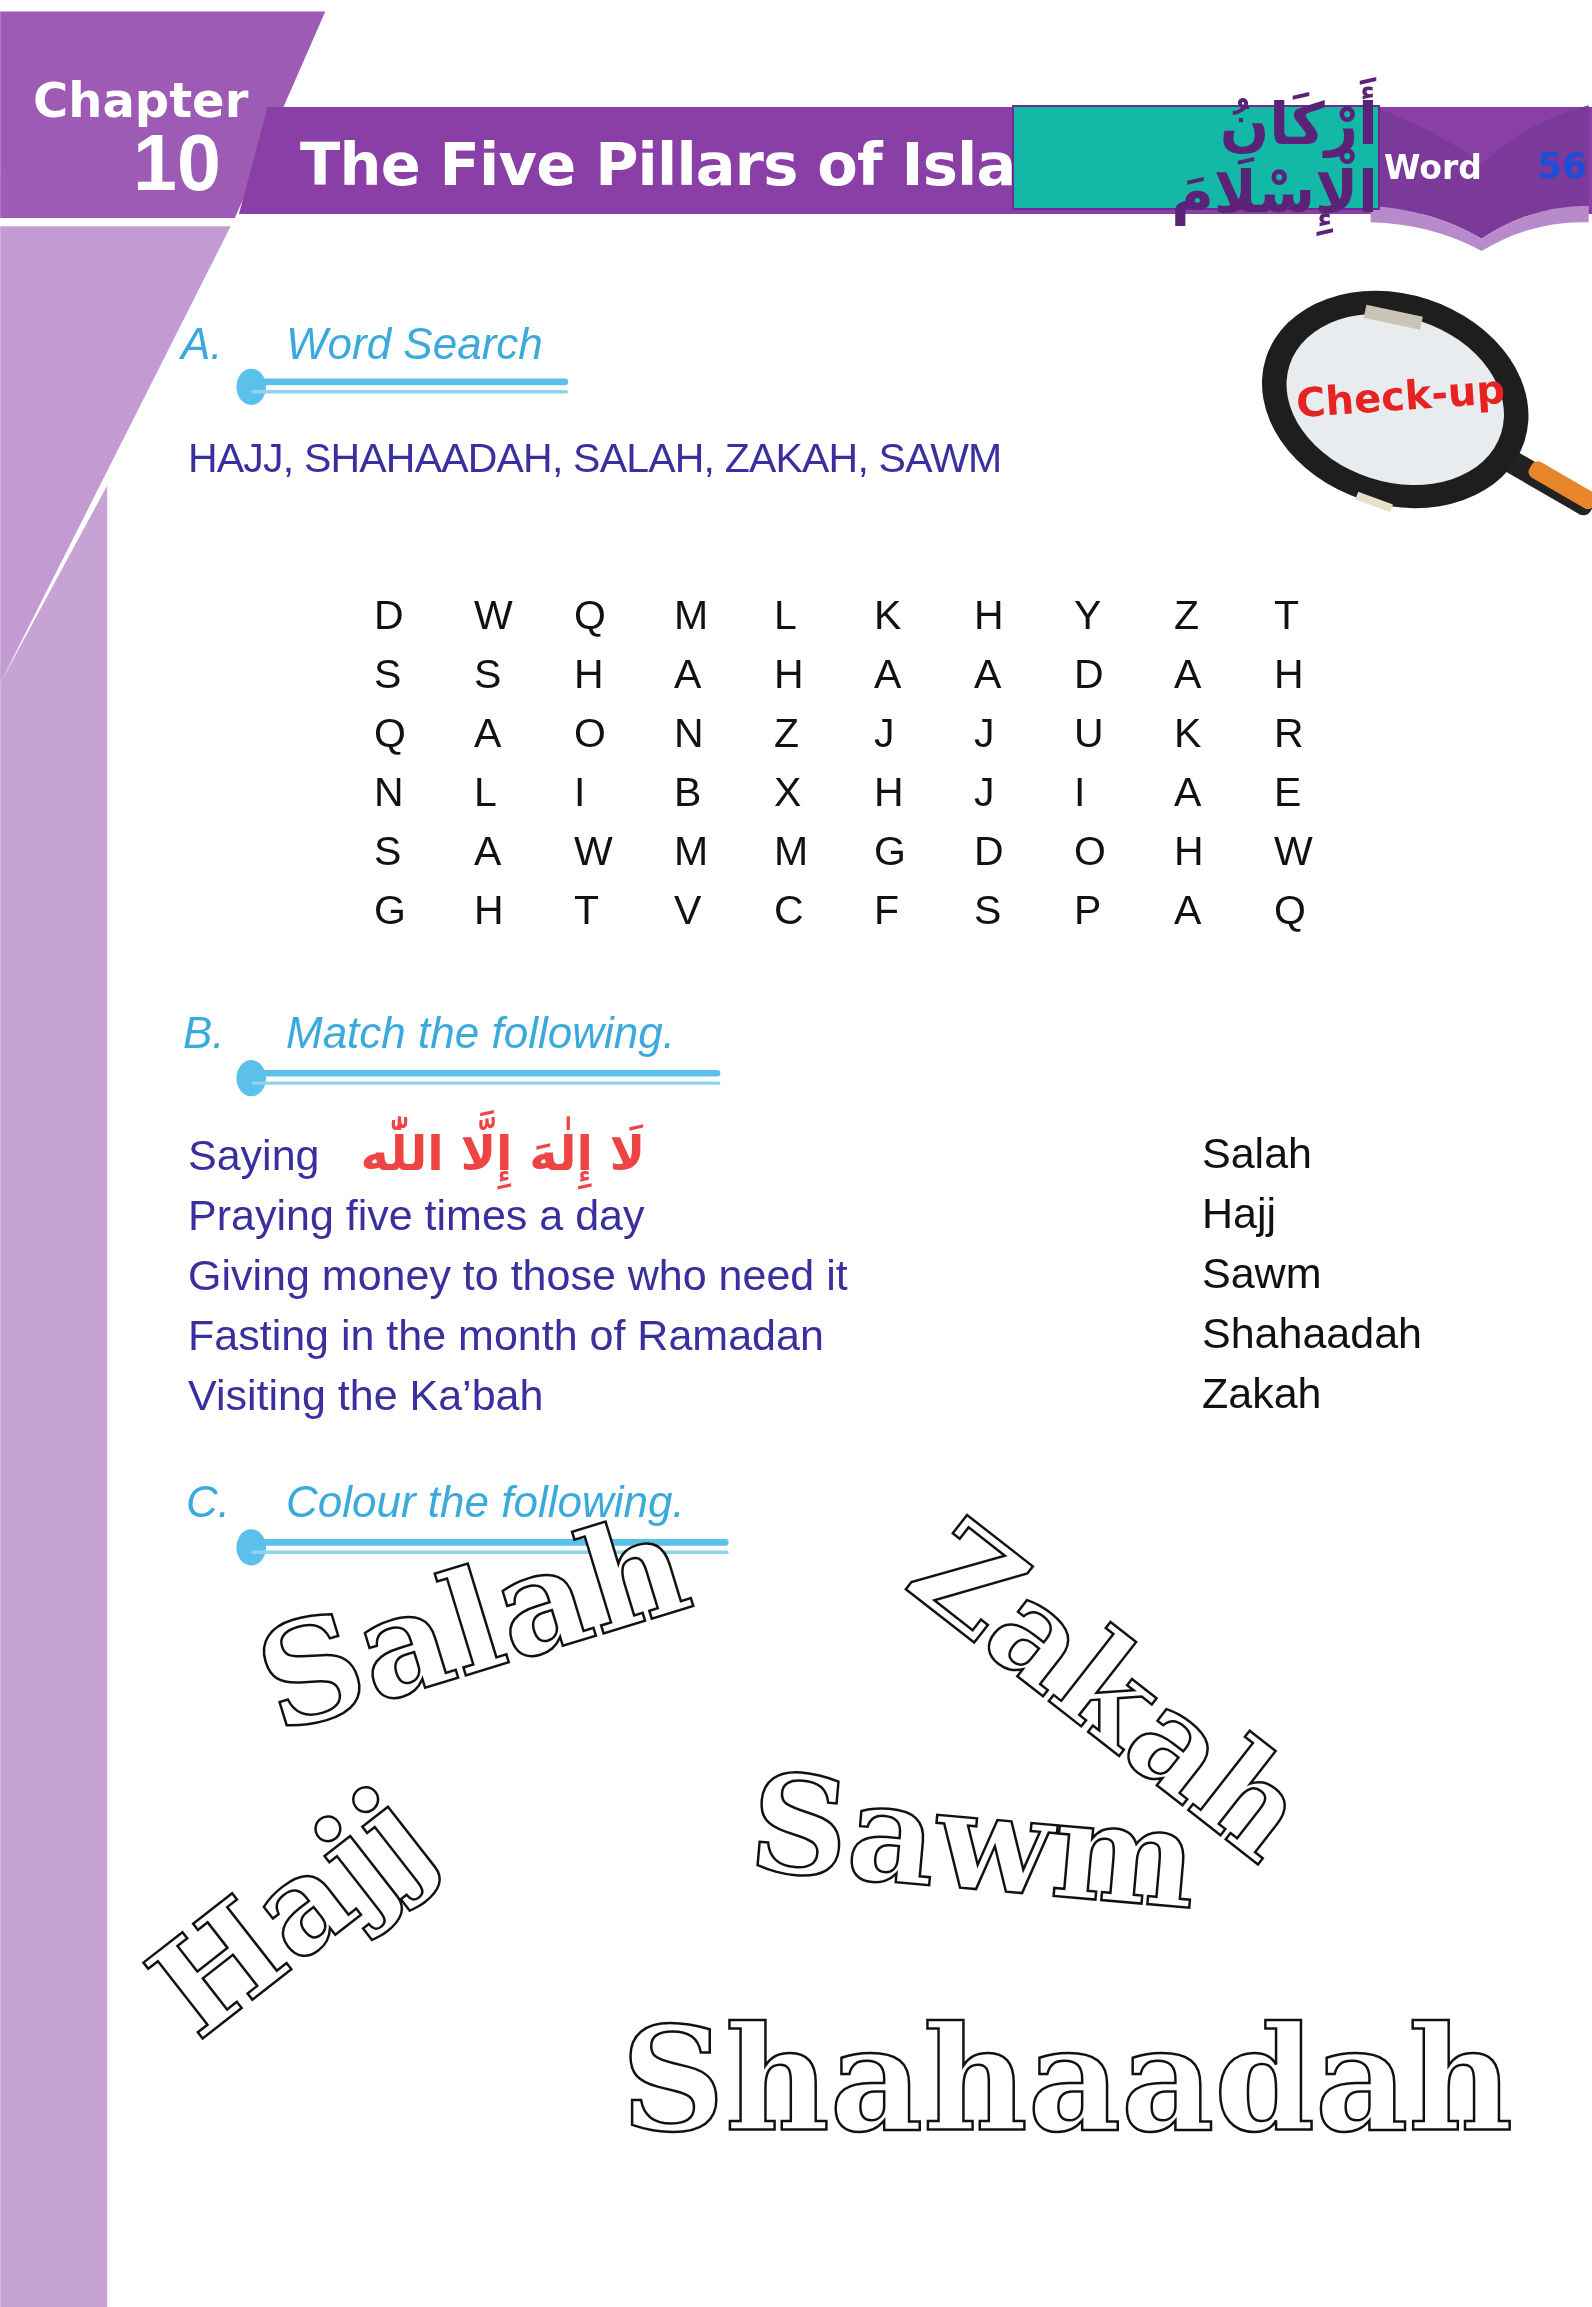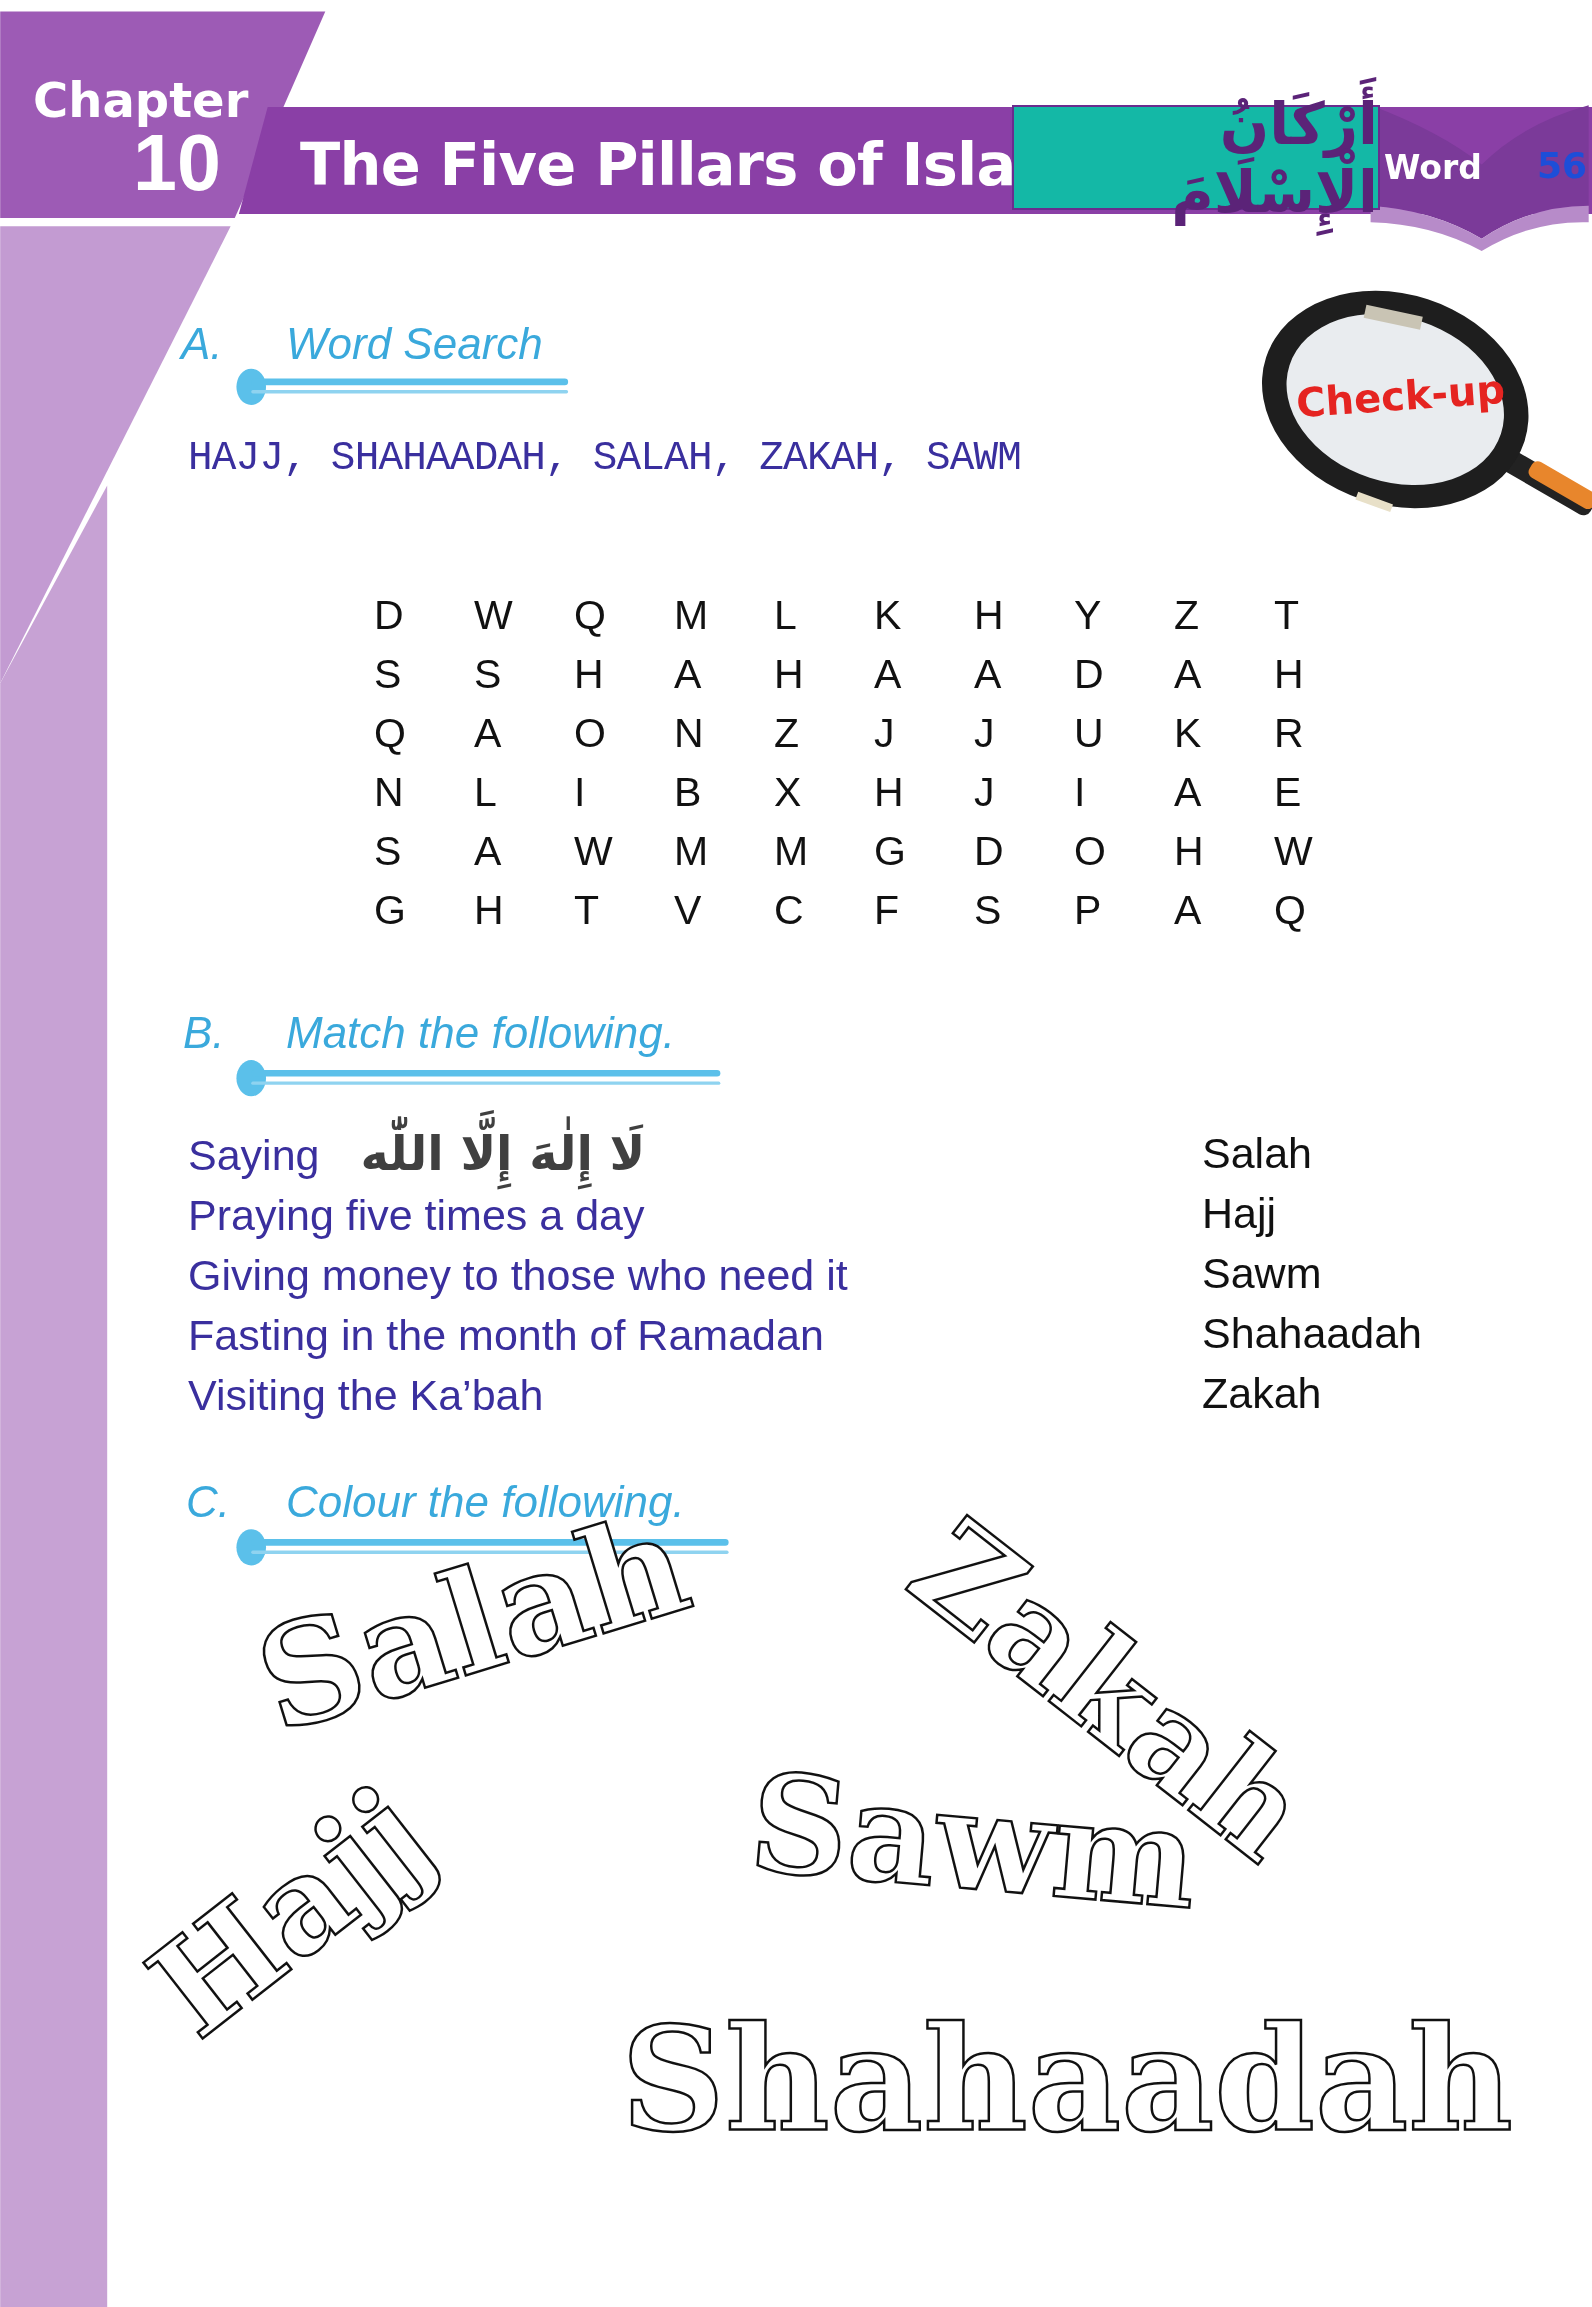--- a/index.html
+++ b/index.html
@@ -9,26 +9,26 @@
   #sidebar-svg{position:absolute;left:0;top:0;width:1593px;height:2307px;}
   .chapter-label{left:33px;top:72px;font-family:"DejaVu Sans",sans-serif;font-weight:bold;font-size:48px;color:#fff;letter-spacing:0px;text-align:right;}
   .chapter-num{left:133px;top:123px;font-family:Liberation Sans, sans-serif;font-weight:bold;font-size:79px;color:#fff;line-height:1;}
   .title-text{left:300px;top:130px;font-family:"DejaVu Sans",sans-serif;font-weight:bold;font-size:59px;color:#fff;white-space:nowrap;letter-spacing:-0.8px;}
   .arabic-box{left:1012px;top:105px;width:368px;height:105px;background:#14b8a6;border:2.5px solid #6a2c8e;box-sizing:border-box;display:flex;align-items:center;justify-content:center;}
   .arabic-title{font-family:"DejaVu Sans",sans-serif;font-weight:bold;font-size:58px;color:#5b2378;direction:rtl;}
   .page-label{left:1384px;top:148px;font-family:"DejaVu Sans",sans-serif;font-weight:bold;font-size:33px;color:#fff;}
   .page-num{left:1537px;top:145px;font-family:"DejaVu Sans",sans-serif;font-weight:bold;font-size:36px;color:#1d4ed8;}
   .section-letter{font-family:"Liberation Sans",sans-serif;font-style:italic;font-size:44px;color:#3aa9dc;}
   .section-title{font-family:"Liberation Sans",sans-serif;font-style:italic;font-size:44px;color:#3aa9dc;white-space:nowrap;}
-  .wordlist{left:188px;top:435px;font-family:Liberation Mono, monospace;font-size:41px;color:#3a2f9e;white-space:nowrap;letter-spacing:-0.8px;}
+  .wordlist{left:188px;top:435px;font-family:Liberation Sans, sans-serif;font-size:41px;color:#3a2f9e;white-space:nowrap;letter-spacing:-0.8px;}
   .grid{left:374px;top:586px;display:grid;grid-template-columns:repeat(10,100px);grid-auto-rows:59px;}
   .grid span{font-family:"Liberation Sans",sans-serif;font-size:41px;color:#111;text-align:left;line-height:59px;}
   .match-left{left:188px;top:1123px;font-family:"Liberation Sans",sans-serif;font-size:43px;color:#3a2f9e;line-height:60px;white-space:nowrap;}
   .match-right{left:1202px;top:1123px;font-family:"Liberation Sans",sans-serif;font-size:43px;color:#111;line-height:60px;white-space:nowrap;}
-  .arabic-inline{font-family:"DejaVu Sans",sans-serif;font-weight:bold;font-size:48px;color:#404040;margin-left:41px;direction:rtl;display:inline-block;}
+  .arabic-inline{font-family:"DejaVu Sans",sans-serif;font-weight:bold;font-size:48px;color:#ef4444;margin-left:41px;direction:rtl;display:inline-block;}
   .outline-word{position:absolute;font-family:"DejaVu Serif",serif;font-weight:bold;color:#fff;-webkit-text-stroke:2.5px #111;white-space:nowrap;transform-origin:left bottom;line-height:1;}
   .checkup-wrap{left:1251px;top:276px;width:342px;height:247px;}
   .checkup-text{position:absolute;left:45px;top:97px;font-family:"DejaVu Sans",sans-serif;font-weight:bold;font-size:40px;color:#e52421;transform:rotate(-4deg);}
 </style>
 </head>
 <body>
 
 <svg id="sidebar-svg" viewBox="0 0 1935 2803" xmlns="http://www.w3.org/2000/svg">
 
   <polygon points="0,14 395,14 285,265 0,265" fill="#9d5bb5"></polygon>

